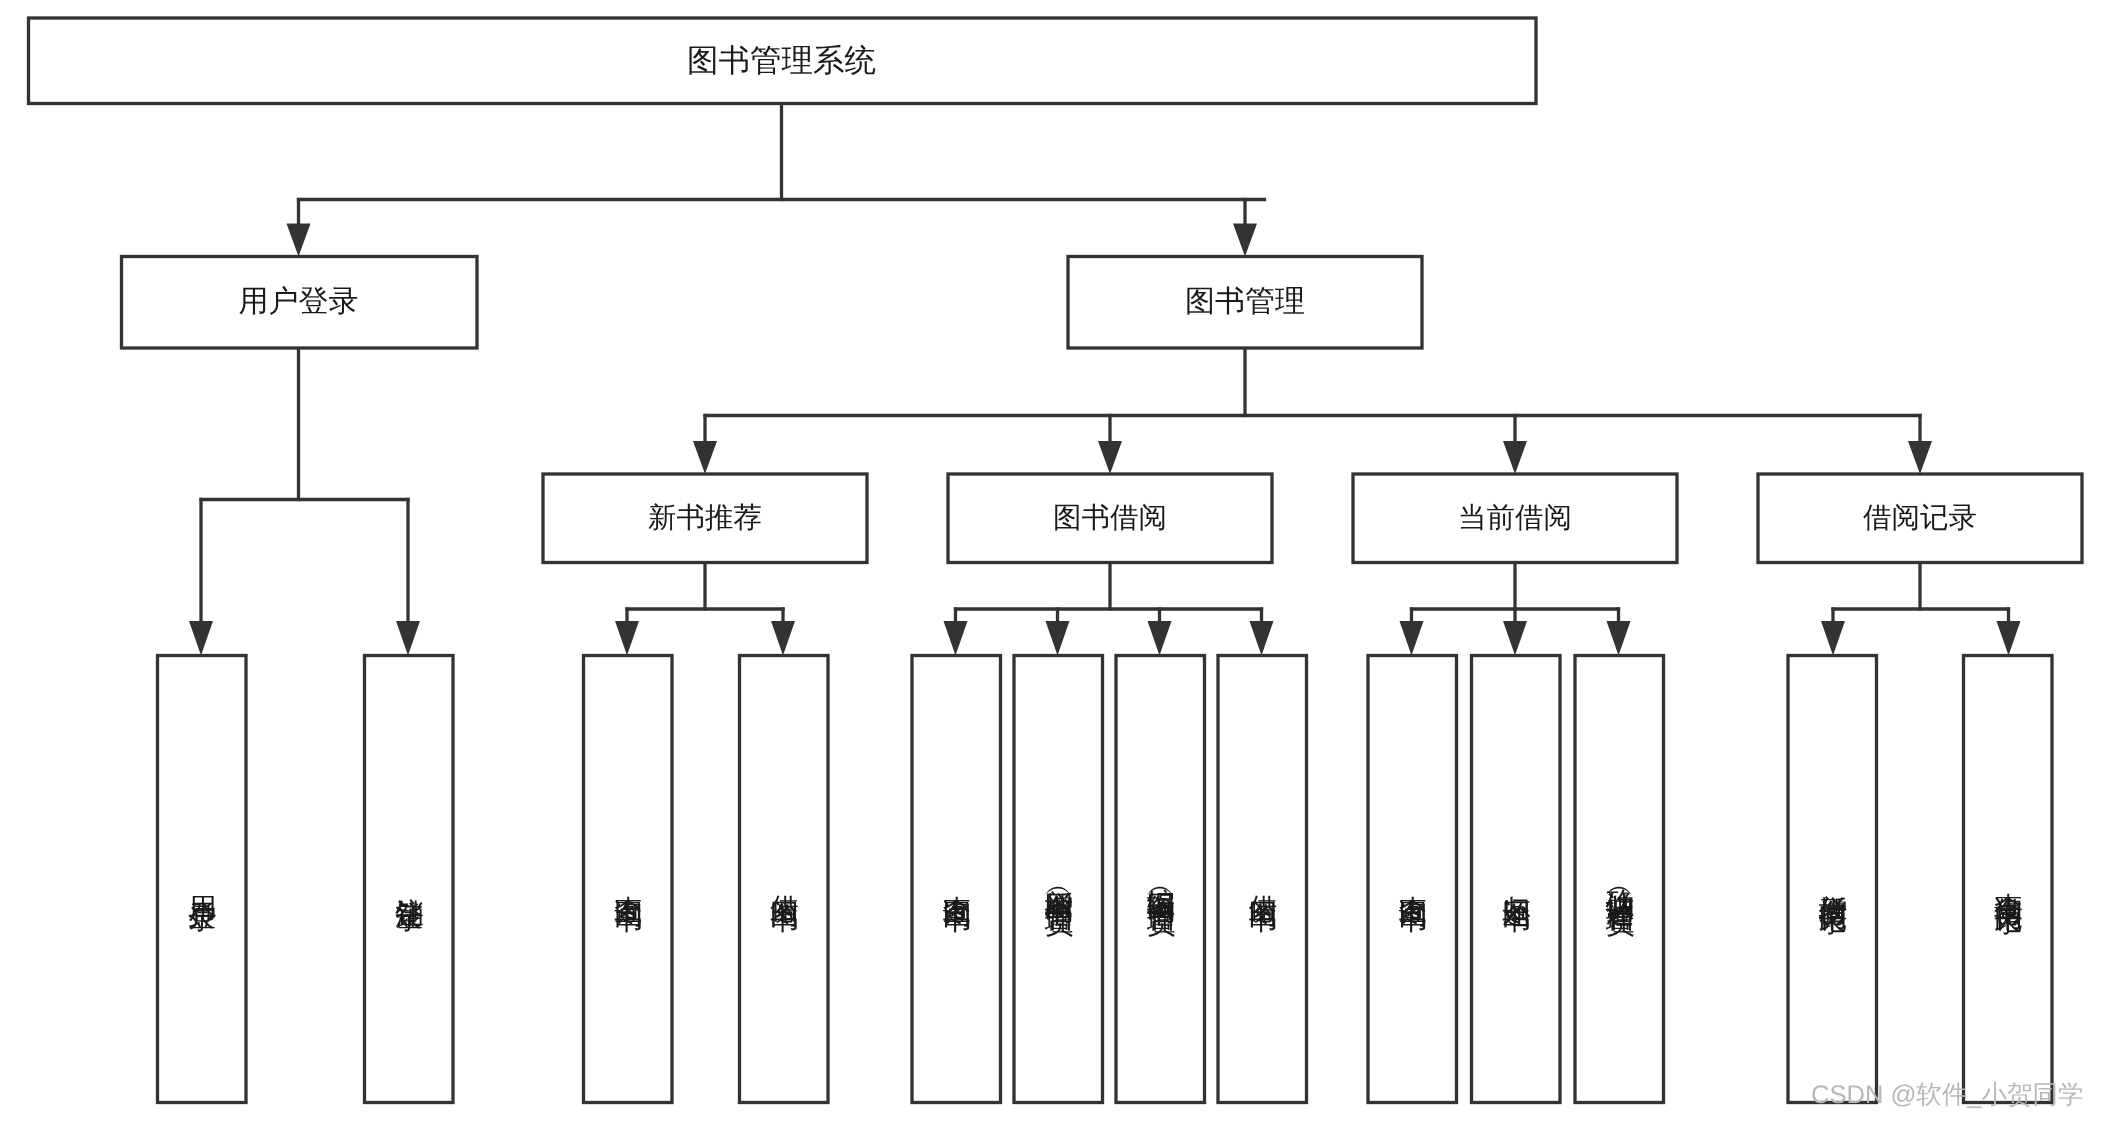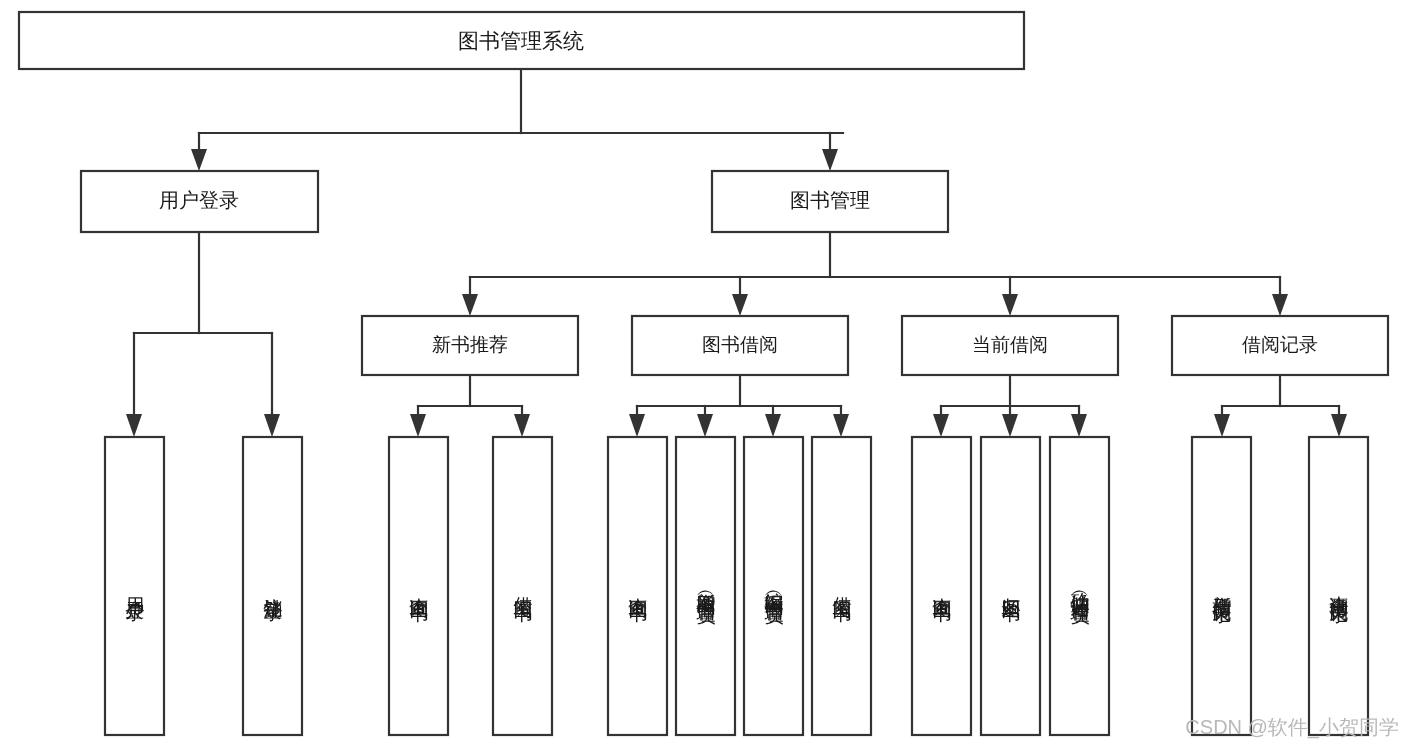--- a/index.html
+++ b/index.html
@@ -44,24 +44,24 @@
     stroke-width: 2.2;
     fill: none;
     stroke-linecap: square;
   }
   .arrow-head {
     fill: #333333;
     stroke: none;
   }
   .watermark {
     position: absolute;
-    right: 6px;
+    right: 16px;
     bottom: 6px;
     font-family: "Liberation Sans", "DejaVu Sans", sans-serif;
-    font-size: 20px;
+    font-size: 17px;
     color: #b8b8b8;
     white-space: nowrap;
     pointer-events: none;
   }
 </style>
 </head>
 <body>
 
 <svg id="diagram" viewBox="0 0 1405 747" xmlns="http://www.w3.org/2000/svg">
 

